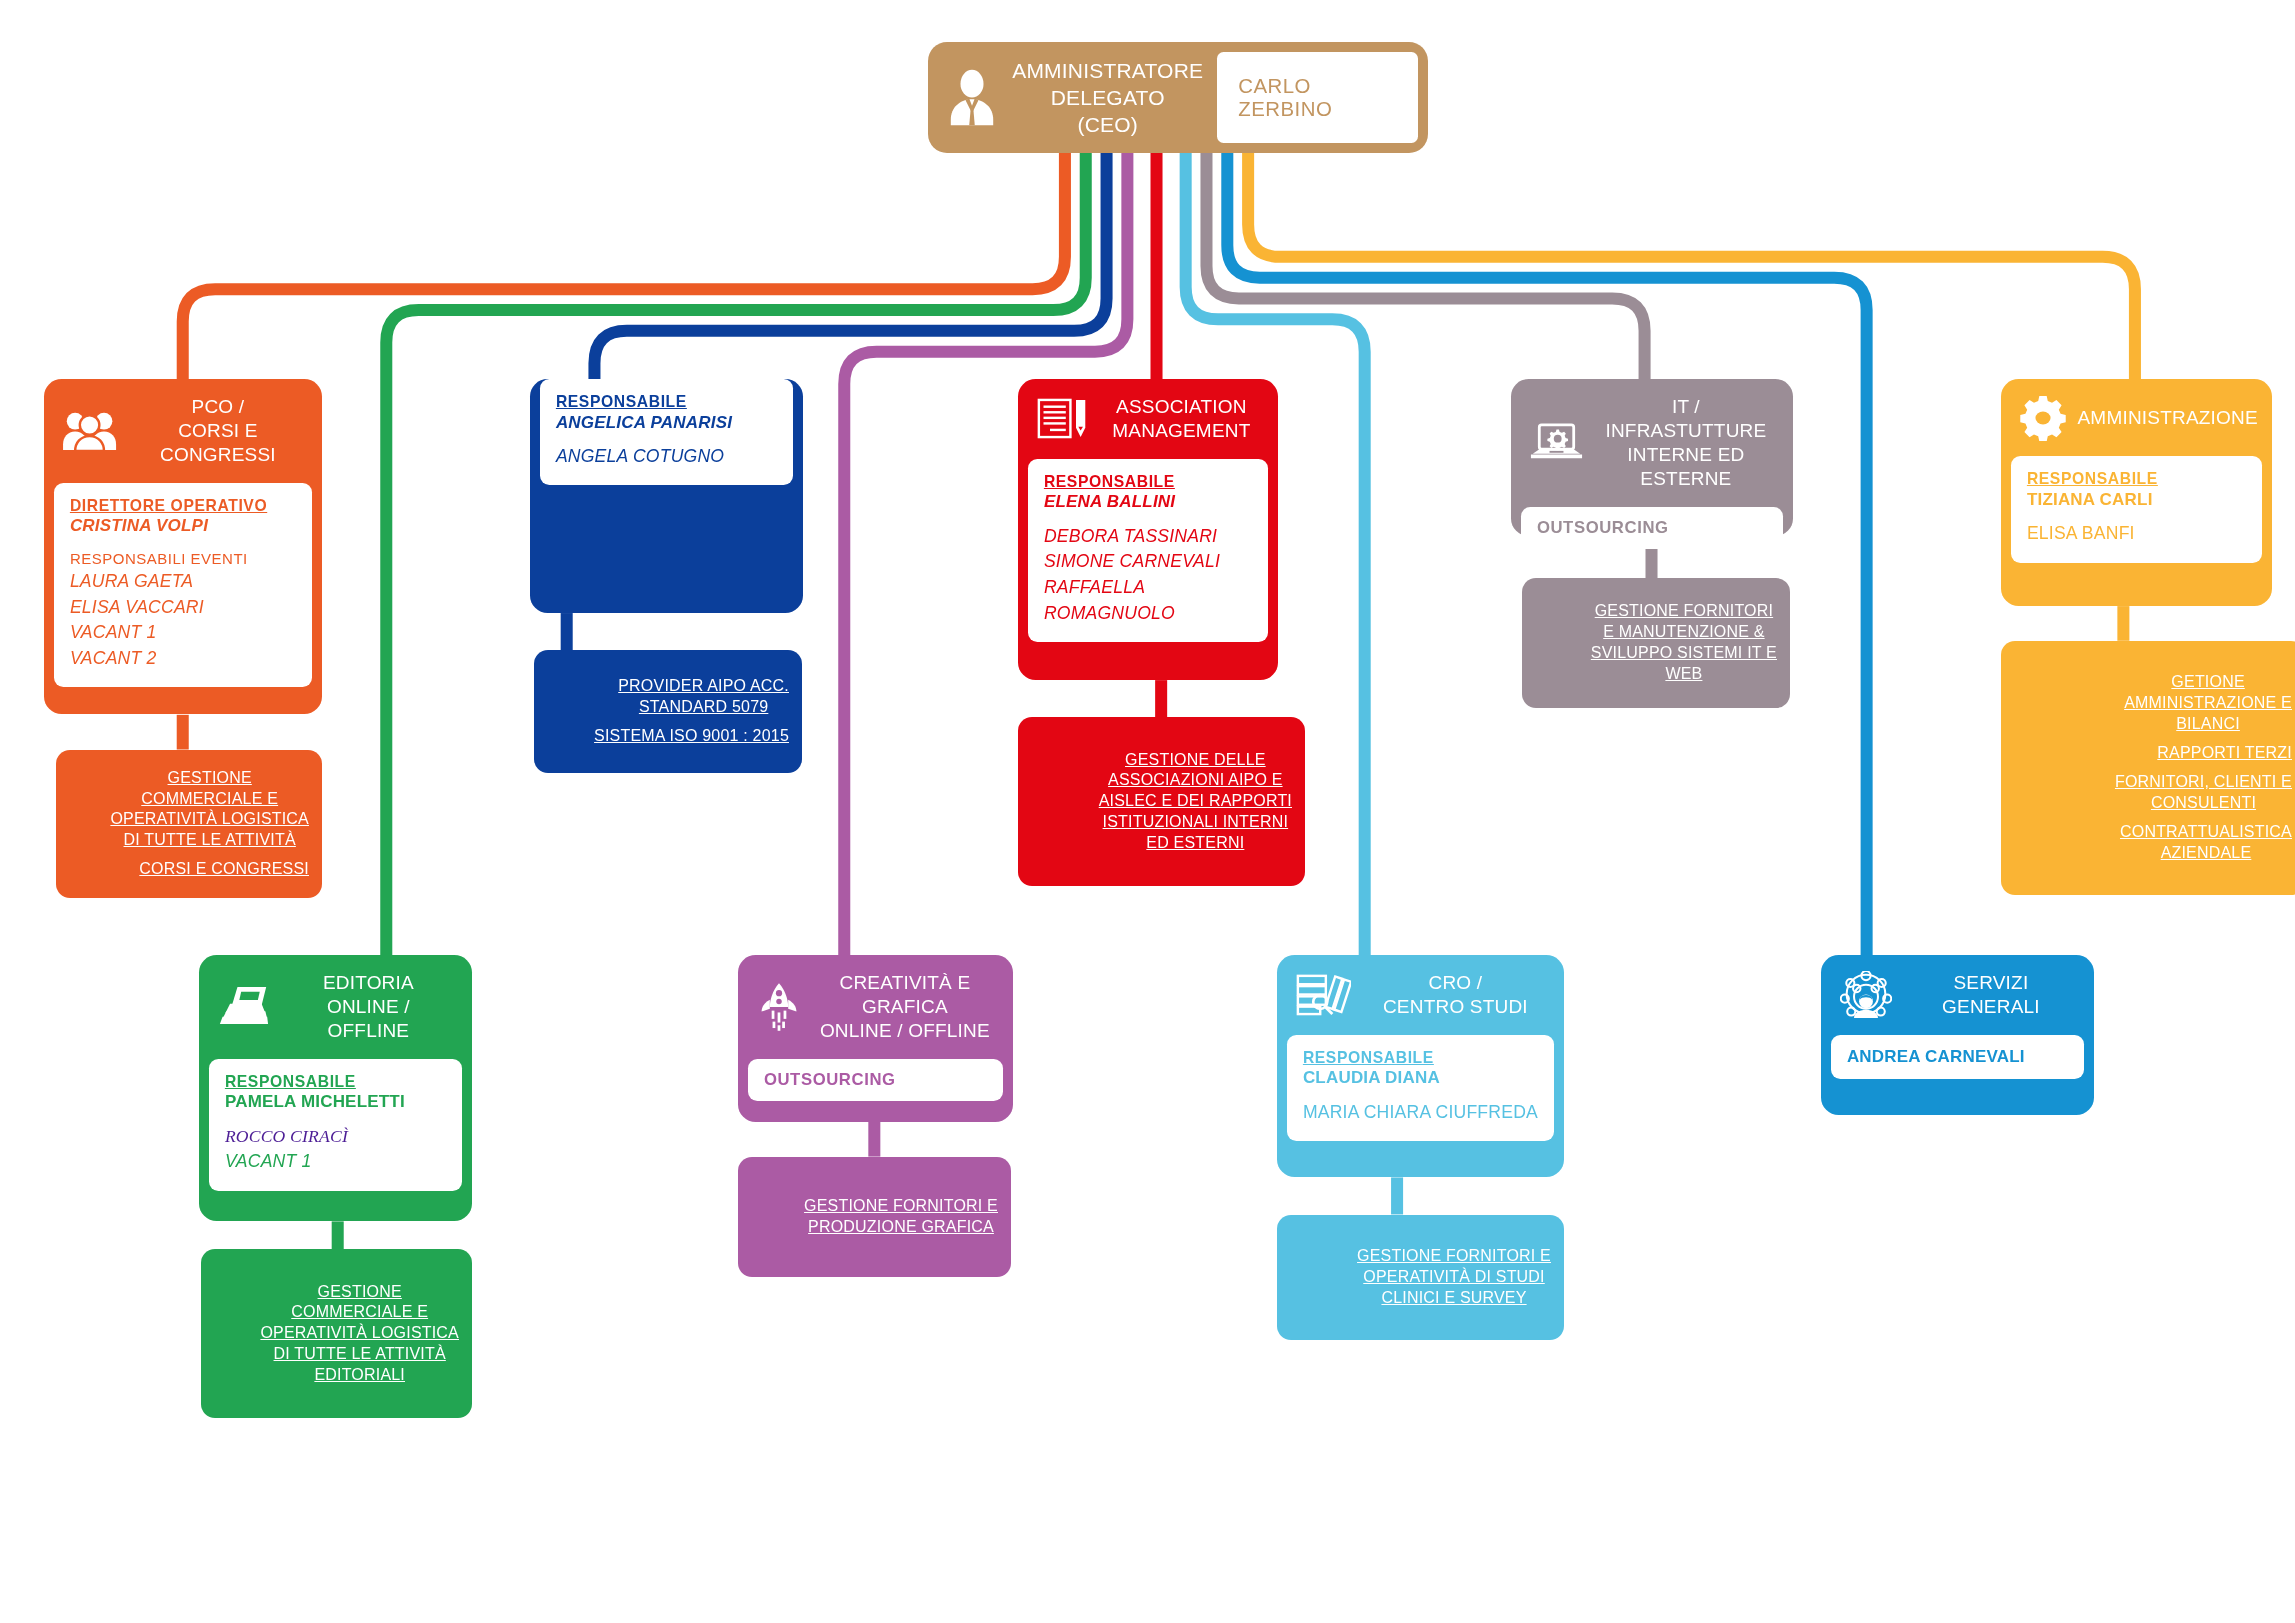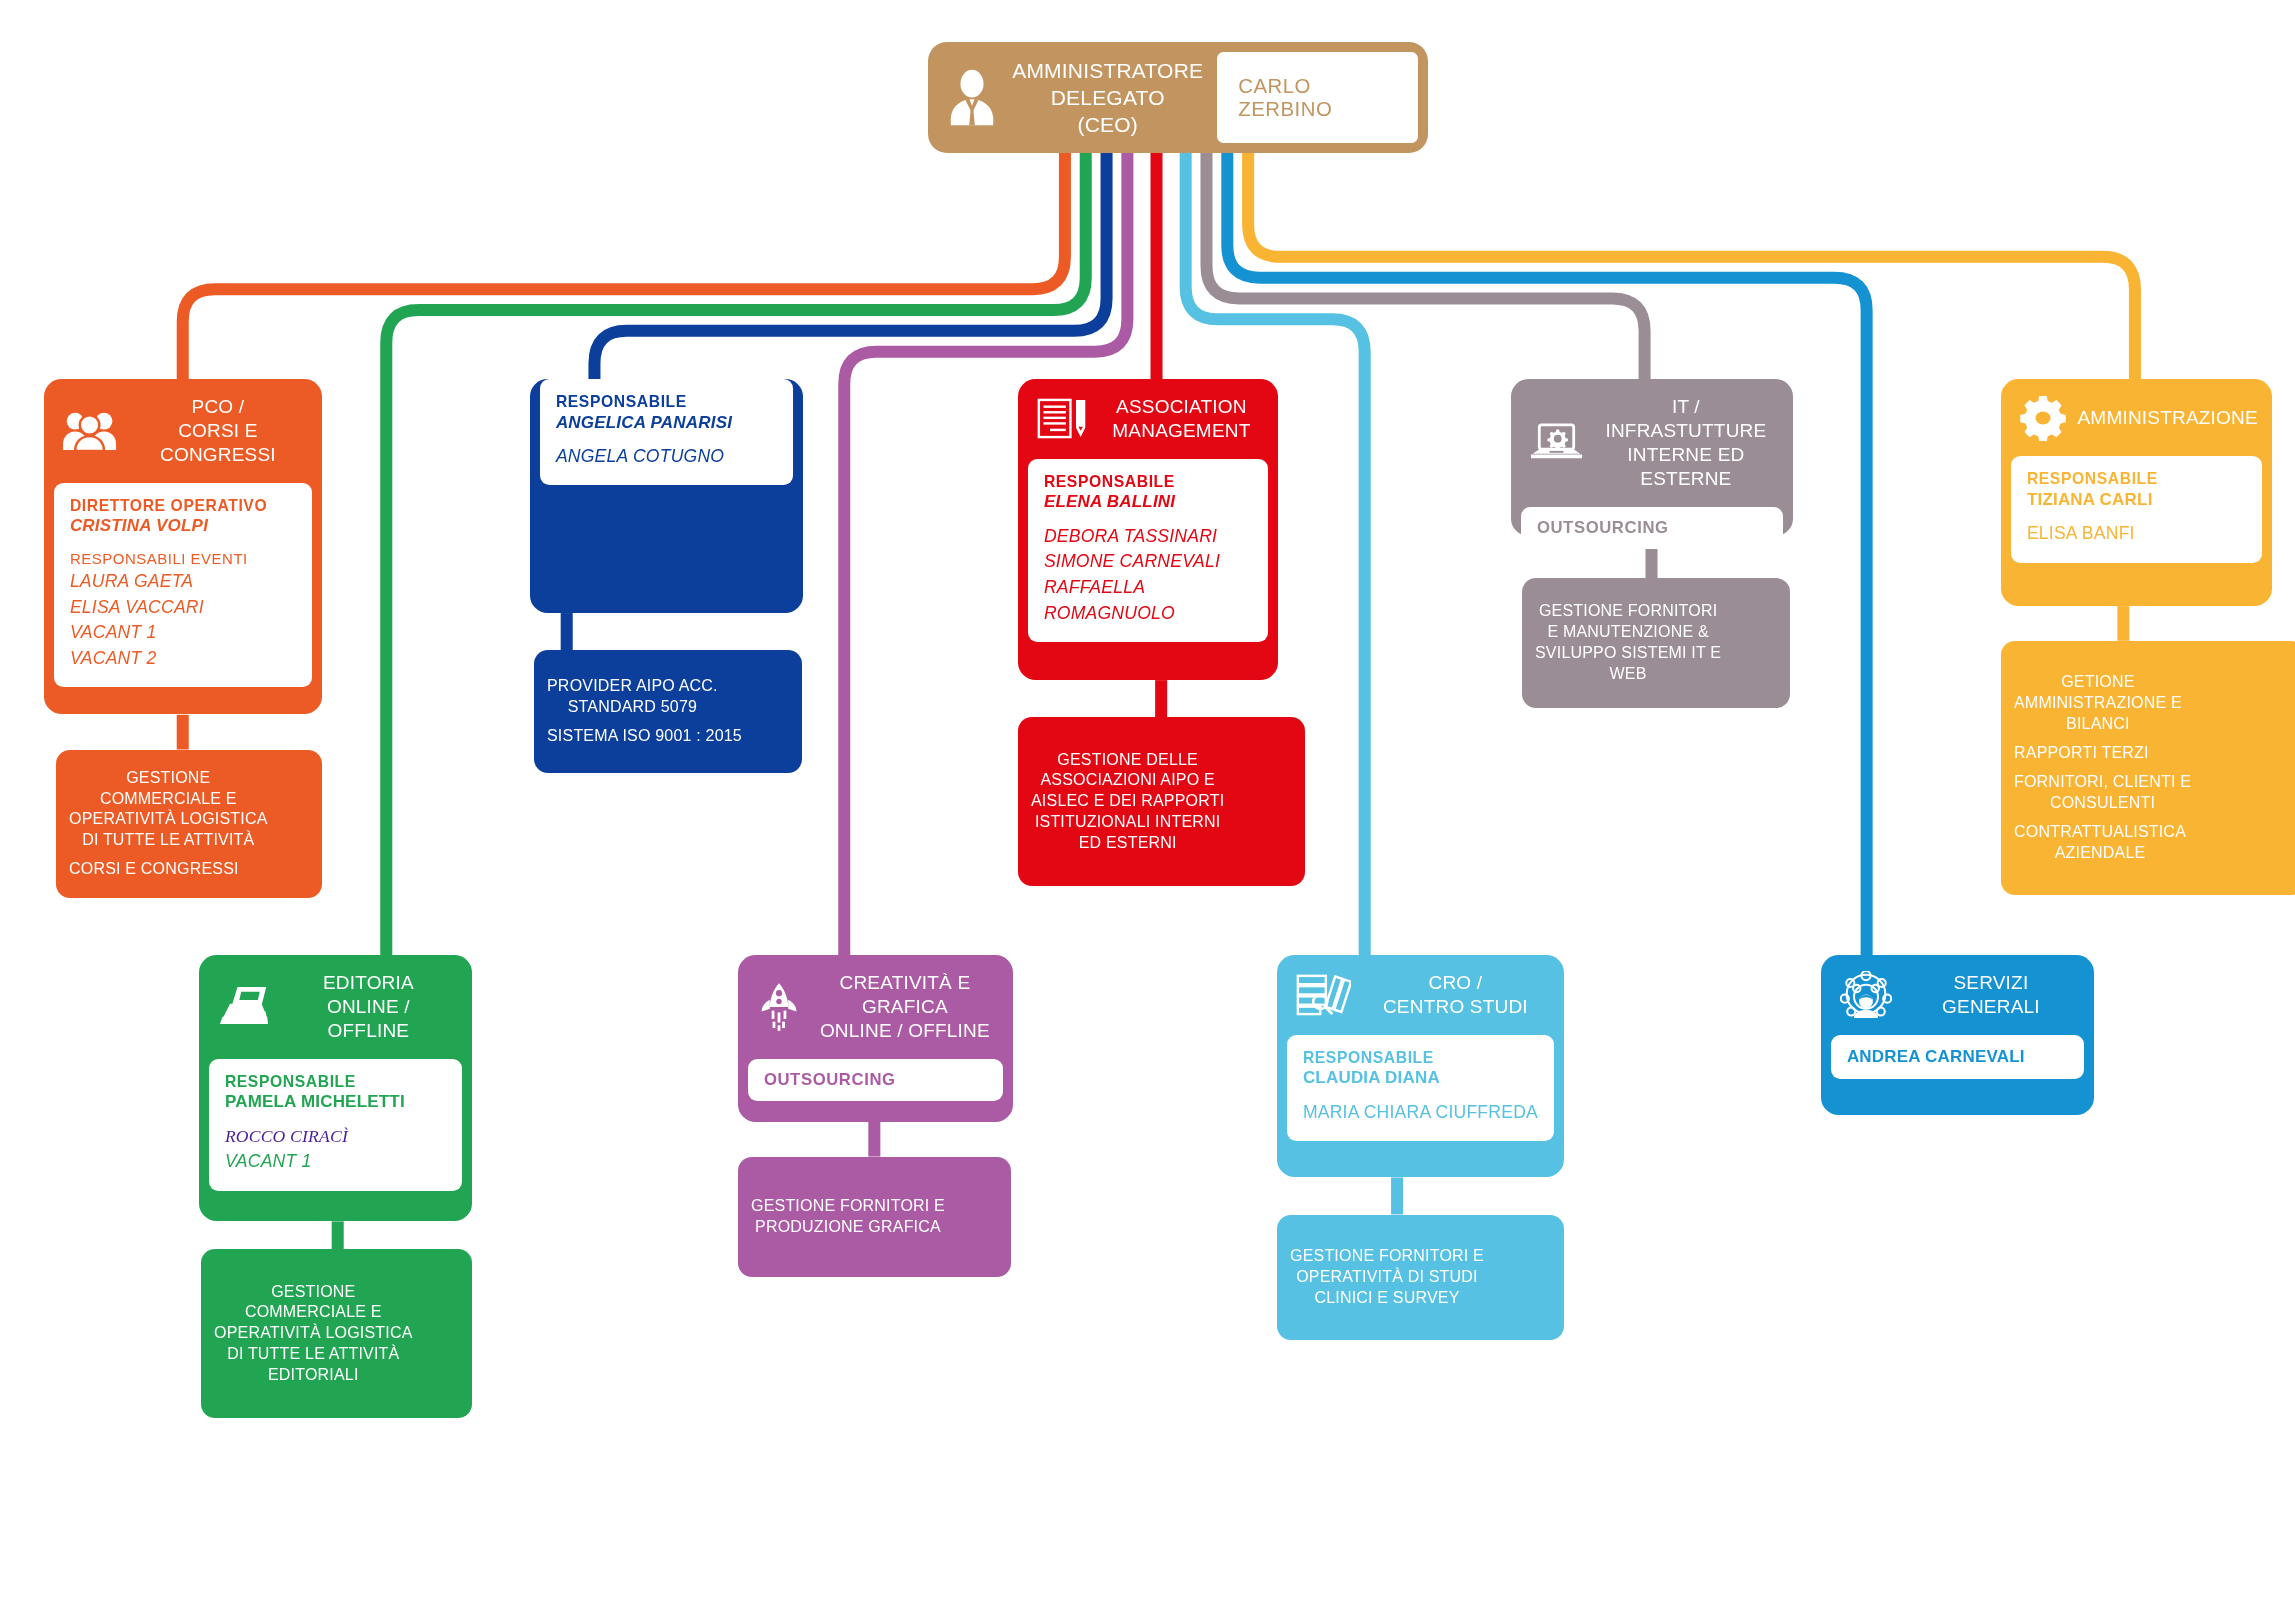--- a/index.html
+++ b/index.html
@@ -41,33 +41,33 @@
   .dept-icon{flex:0 0 auto;display:flex;align-items:center;justify-content:center;}
   .dept-title{
     flex:1 1 auto;color:#fff;font-size:19px;line-height:1.27;
     text-align:center;white-space:pre-line;letter-spacing:0.2px;
   }
   .dept-body{
     background:#fff;border-radius:9.3px;
     margin:0 10.2px 10.2px 10.2px;padding:13px 15.7px 15.7px 15.7px;
   }
   .dept-body.compact{padding:11px 15.7px 11px 15.7px;}
-  .role-label{font-size:15.7px;font-weight:bold;letter-spacing:0.6px;line-height:1.25;}
+  .role-label{font-size:15.7px;font-weight:bold;letter-spacing:0.6px;line-height:1.25;text-decoration:underline;}
   .role-name{font-size:17px;font-weight:bold;font-style:italic;letter-spacing:0.2px;line-height:1.3;}
   .role-name.up{font-style:normal;}
   .sub-label{font-size:15px;letter-spacing:0.5px;line-height:1.3;margin-top:12px;}
   .person{font-size:17.6px;font-style:italic;letter-spacing:0.2px;line-height:1.46;}
   .person.up{font-style:normal;}
   .outsourcing{font-size:16.7px;font-weight:bold;letter-spacing:0.6px;}
 
   
   .leaf{
     border-radius:14px;color:#fff;display:flex;flex-direction:column;
-    align-items:flex-start;justify-content:center;text-align:center;
-    padding:14px 13px;gap:8.3px;
+    align-items:flex-end;justify-content:center;text-align:center;
+    padding:14px 13px;gap:8.3px;text-decoration:underline;
   }
   .leaf p{margin:0;font-size:16px;line-height:1.30;letter-spacing:0.2px;}
 
   .gap{height:10.2px;}
 </style>
 </head>
 <body>
 
 <div id="stage">
 

